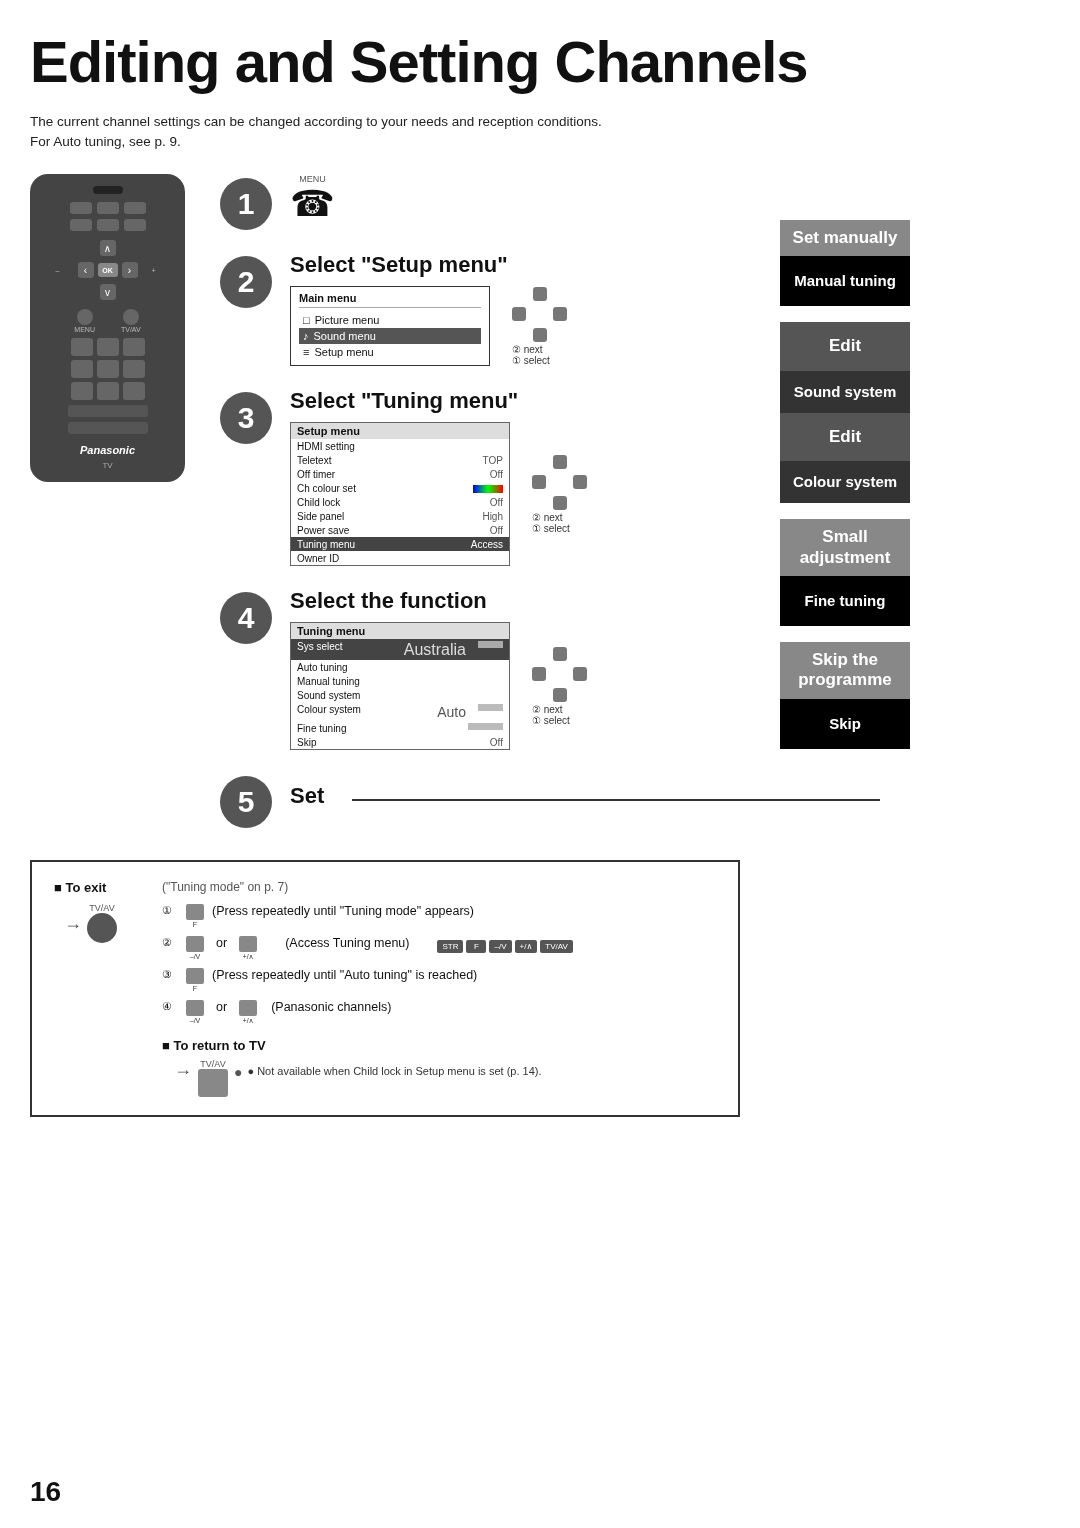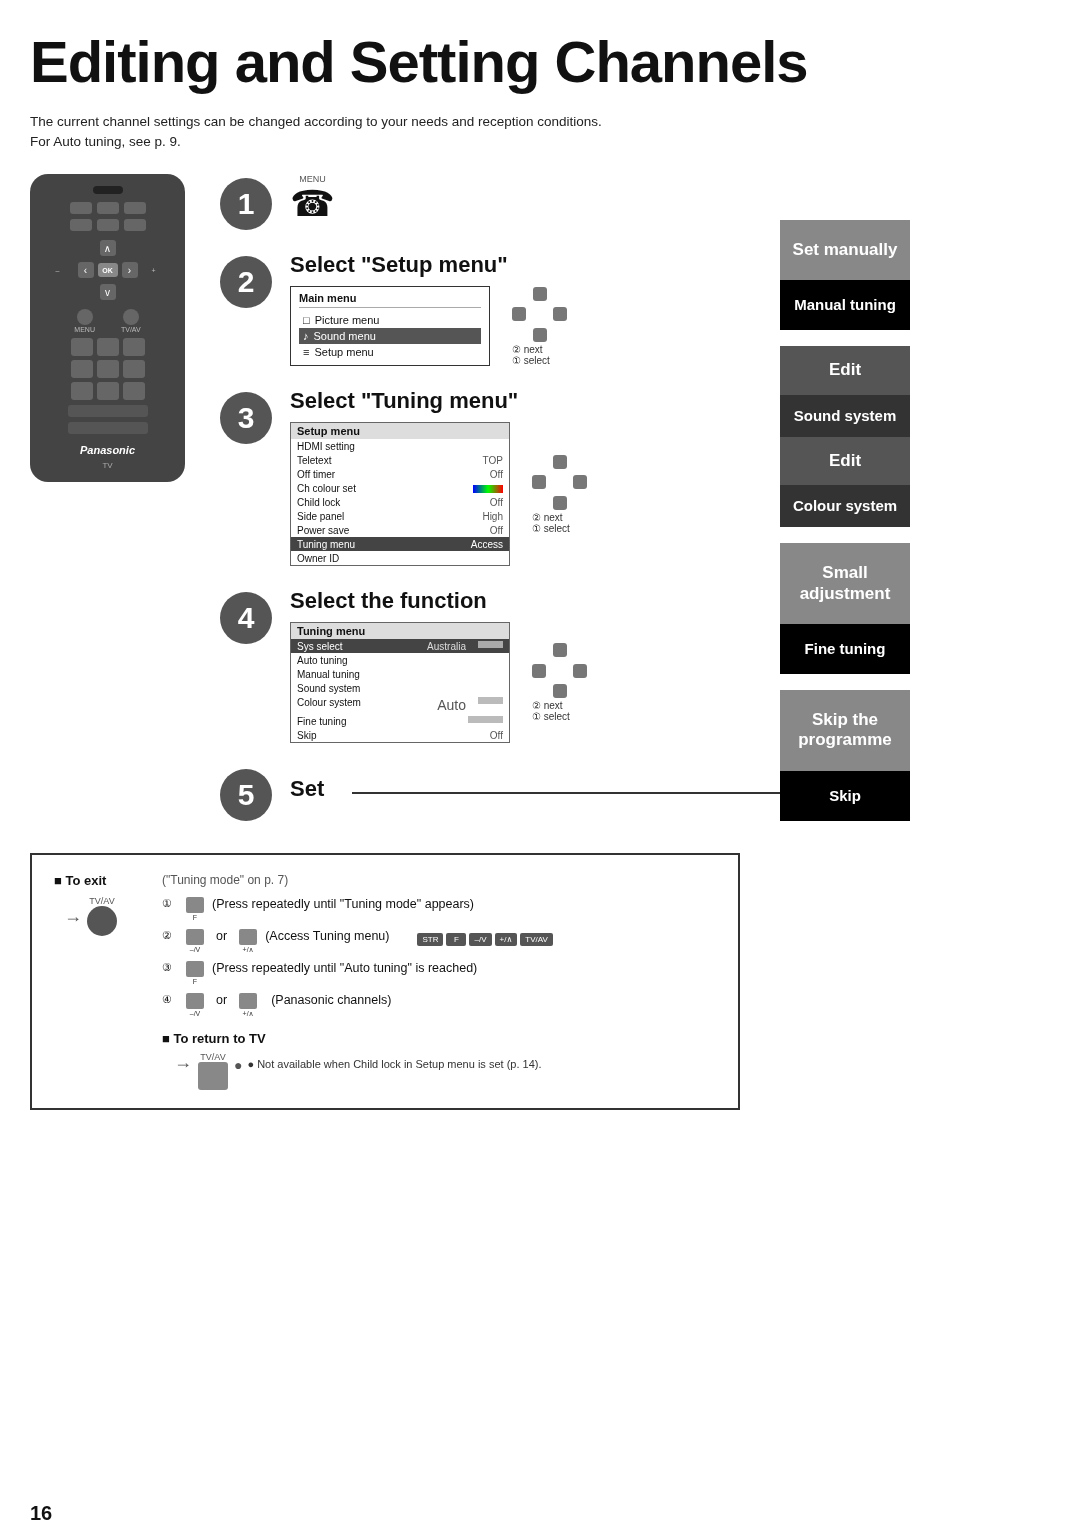--- a/index.html
+++ b/index.html
@@ -49,21 +49,21 @@
 
     .sidebar-section {
       margin-bottom: 0;
     }
 
     .sidebar-header {
       background: #888;
       color: #fff;
       font-weight: bold;
       font-size: 17px;
-      padding: 20px 12px;
+      padding: 8px 12px;
       text-align: center;
       line-height: 1.2;
     }
 
     .sidebar-btn {
       background: #333;
       color: #fff;
       font-weight: bold;
       font-size: 15px;
       padding: 12px 10px;
@@ -401,23 +401,23 @@
 
     .bullet-dot {
       color: #555;
       font-size: 14px;
       line-height: 1;
     }
 
     
     .page-number {
       position: absolute;
-      bottom: 3px;
+      bottom: 20px;
       left: 30px;
-      font-size: 20px;
+      font-size: 28px;
       font-weight: bold;
     }
 
     
     .main-with-remote {
       display: flex;
       gap: 0;
     }
 
     .remote-col {
@@ -673,21 +673,21 @@
 
       <div class="step-row">
         <div class="step-circle">4</div>
         <div class="step-content">
           <div class="step-title">Select the function</div>
           <div class="step-menu-area">
             <div class="tuning-table">
               <div class="tuning-table-title">Tuning menu</div>
               <div class="tuning-row active">
                 <span style="flex:1; font-size:10px;">Sys select</span>
-                <span style="font-size:10px; color:#ddd;">Australia</span>
+                <span style="font-size:16px; color:#ddd;">Australia</span>
                 <span style="display:inline-block; width:25px; height:7px; background:#aaa; margin-left:4px;"></span>
               </div>
               <div class="tuning-row">
                 <span style="flex:1; font-size:10px;">Auto tuning</span>
               </div>
               <div class="tuning-row">
                 <span style="flex:1; font-size:10px;">Manual tuning</span>
               </div>
               <div class="tuning-row">
                 <span style="flex:1; font-size:10px;">Sound system</span>
@@ -760,21 +760,21 @@
         <span class="instr-num">②</span>
         <div style="display:flex; flex-direction:column; align-items:center;">
           <div class="instr-icon"></div>
           <div class="instr-icon-label">–/V</div>
         </div>
         <span style="margin: 0 4px;">or</span>
         <div style="display:flex; flex-direction:column; align-items:center;">
           <div class="instr-icon"></div>
           <div class="instr-icon-label">+/∧</div>
         </div>
-        <span style="margin-left:0;">(Access Tuning menu)</span>
+        <span style="margin-left:20px;">(Access Tuning menu)</span>
 
         <div style="margin-left:20px;">
           <div class="btn-row-illus">
             <div class="btn-illus">STR</div>
             <div class="btn-illus">F</div>
             <div class="btn-illus">–/V</div>
             <div class="btn-illus">+/∧</div>
             <div class="btn-illus">TV/AV</div>
           </div>
         </div>

